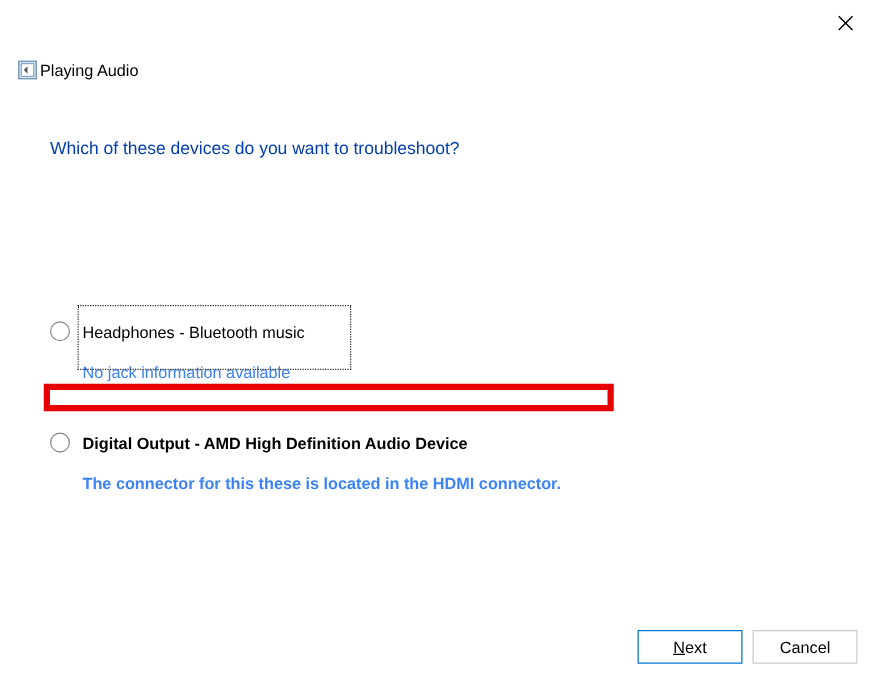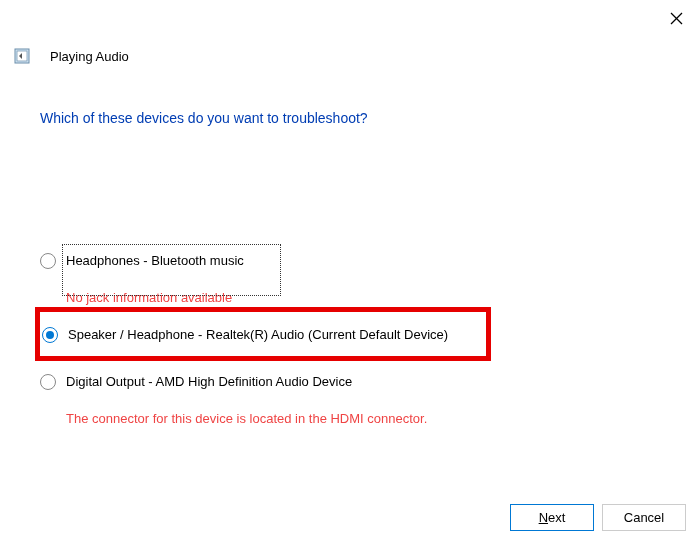--- a/index.html
+++ b/index.html
@@ -30,21 +30,21 @@
     .close-btn svg {
       width: 13px;
       height: 13px;
     }
     .header {
       position: absolute;
       top: 48px;
       left: 14px;
       display: flex;
       align-items: center;
-      gap: 20px;
+      gap: 2px;
     }
     .header-icon {
       width: 16px;
       height: 16px;
       display: inline-block;
     }
     .header-title {
       font-size: 13px;
       color: #000;
     }
@@ -57,21 +57,21 @@
       font-weight: 400;
     }
     .options {
       position: absolute;
       top: 244px;
       left: 40px;
       right: 40px;
     }
     .option-row {
       display: flex;
-      align-items: center;
+      align-items: flex-end;
       min-height: 32px;
       padding: 3px 0;
     }
     .radio {
       width: 16px;
       height: 16px;
       border: 1.5px solid #888;
       border-radius: 50%;
       margin-top: 2px;
       margin-right: 10px;
@@ -90,21 +90,21 @@
       height: 8px;
       background: #0078D4;
       border-radius: 50%;
     }
     .option-text {
       font-size: 13px;
       color: #000;
     }
     .option-sub {
       font-size: 13px;
-      color: #ef4444;
+      color: #3b82f6;
       margin-left: 26px;
       margin-top: 14px;
       margin-bottom: 8px;
     }
     .item-wrap {
       position: relative;
     }
     .dotted-box {
       position: absolute;
       top: 0px;
@@ -174,33 +174,29 @@
     <div class="dotted-box"></div>
     <div class="option-row">
       <span class="radio"></span>
       <span class="option-text">Headphones - Bluetooth music</span>
     </div>
     <div class="option-sub" style="margin-bottom:0; white-space:nowrap; overflow:hidden; width:195px;">No jack information available</div>
   </div>
 
   <div class="red-highlight" style="width:456px; margin-top:2px;">
     <div class="item-wrap">
-      <div class="option-row">
-        <span class="radio selected"></span>
-        <span class="option-text">Speaker / Headphone - Realtek(R) Audio (Current Default Device)</span>
-      </div>
     </div>
   </div>
 
-  <div class="item-wrap" style="margin-top:4px;">
+  <div class="item-wrap" style="margin-top:4px;font-weight:bold;">
     <div class="option-row">
       <span class="radio"></span>
       <span class="option-text">Digital Output - AMD High Definition Audio Device</span>
     </div>
-    <div class="option-sub">The connector for this device is located in the HDMI connector.</div>
+    <div class="option-sub">The connector for this these is located in the HDMI connector.</div>
   </div>
 
 </div>
 
 <div class="footer">
   <button class="btn primary">
     <span class="mnemonic">N</span><span>ext</span>
   </button>
   <button class="btn">Cancel</button>
 </div>

